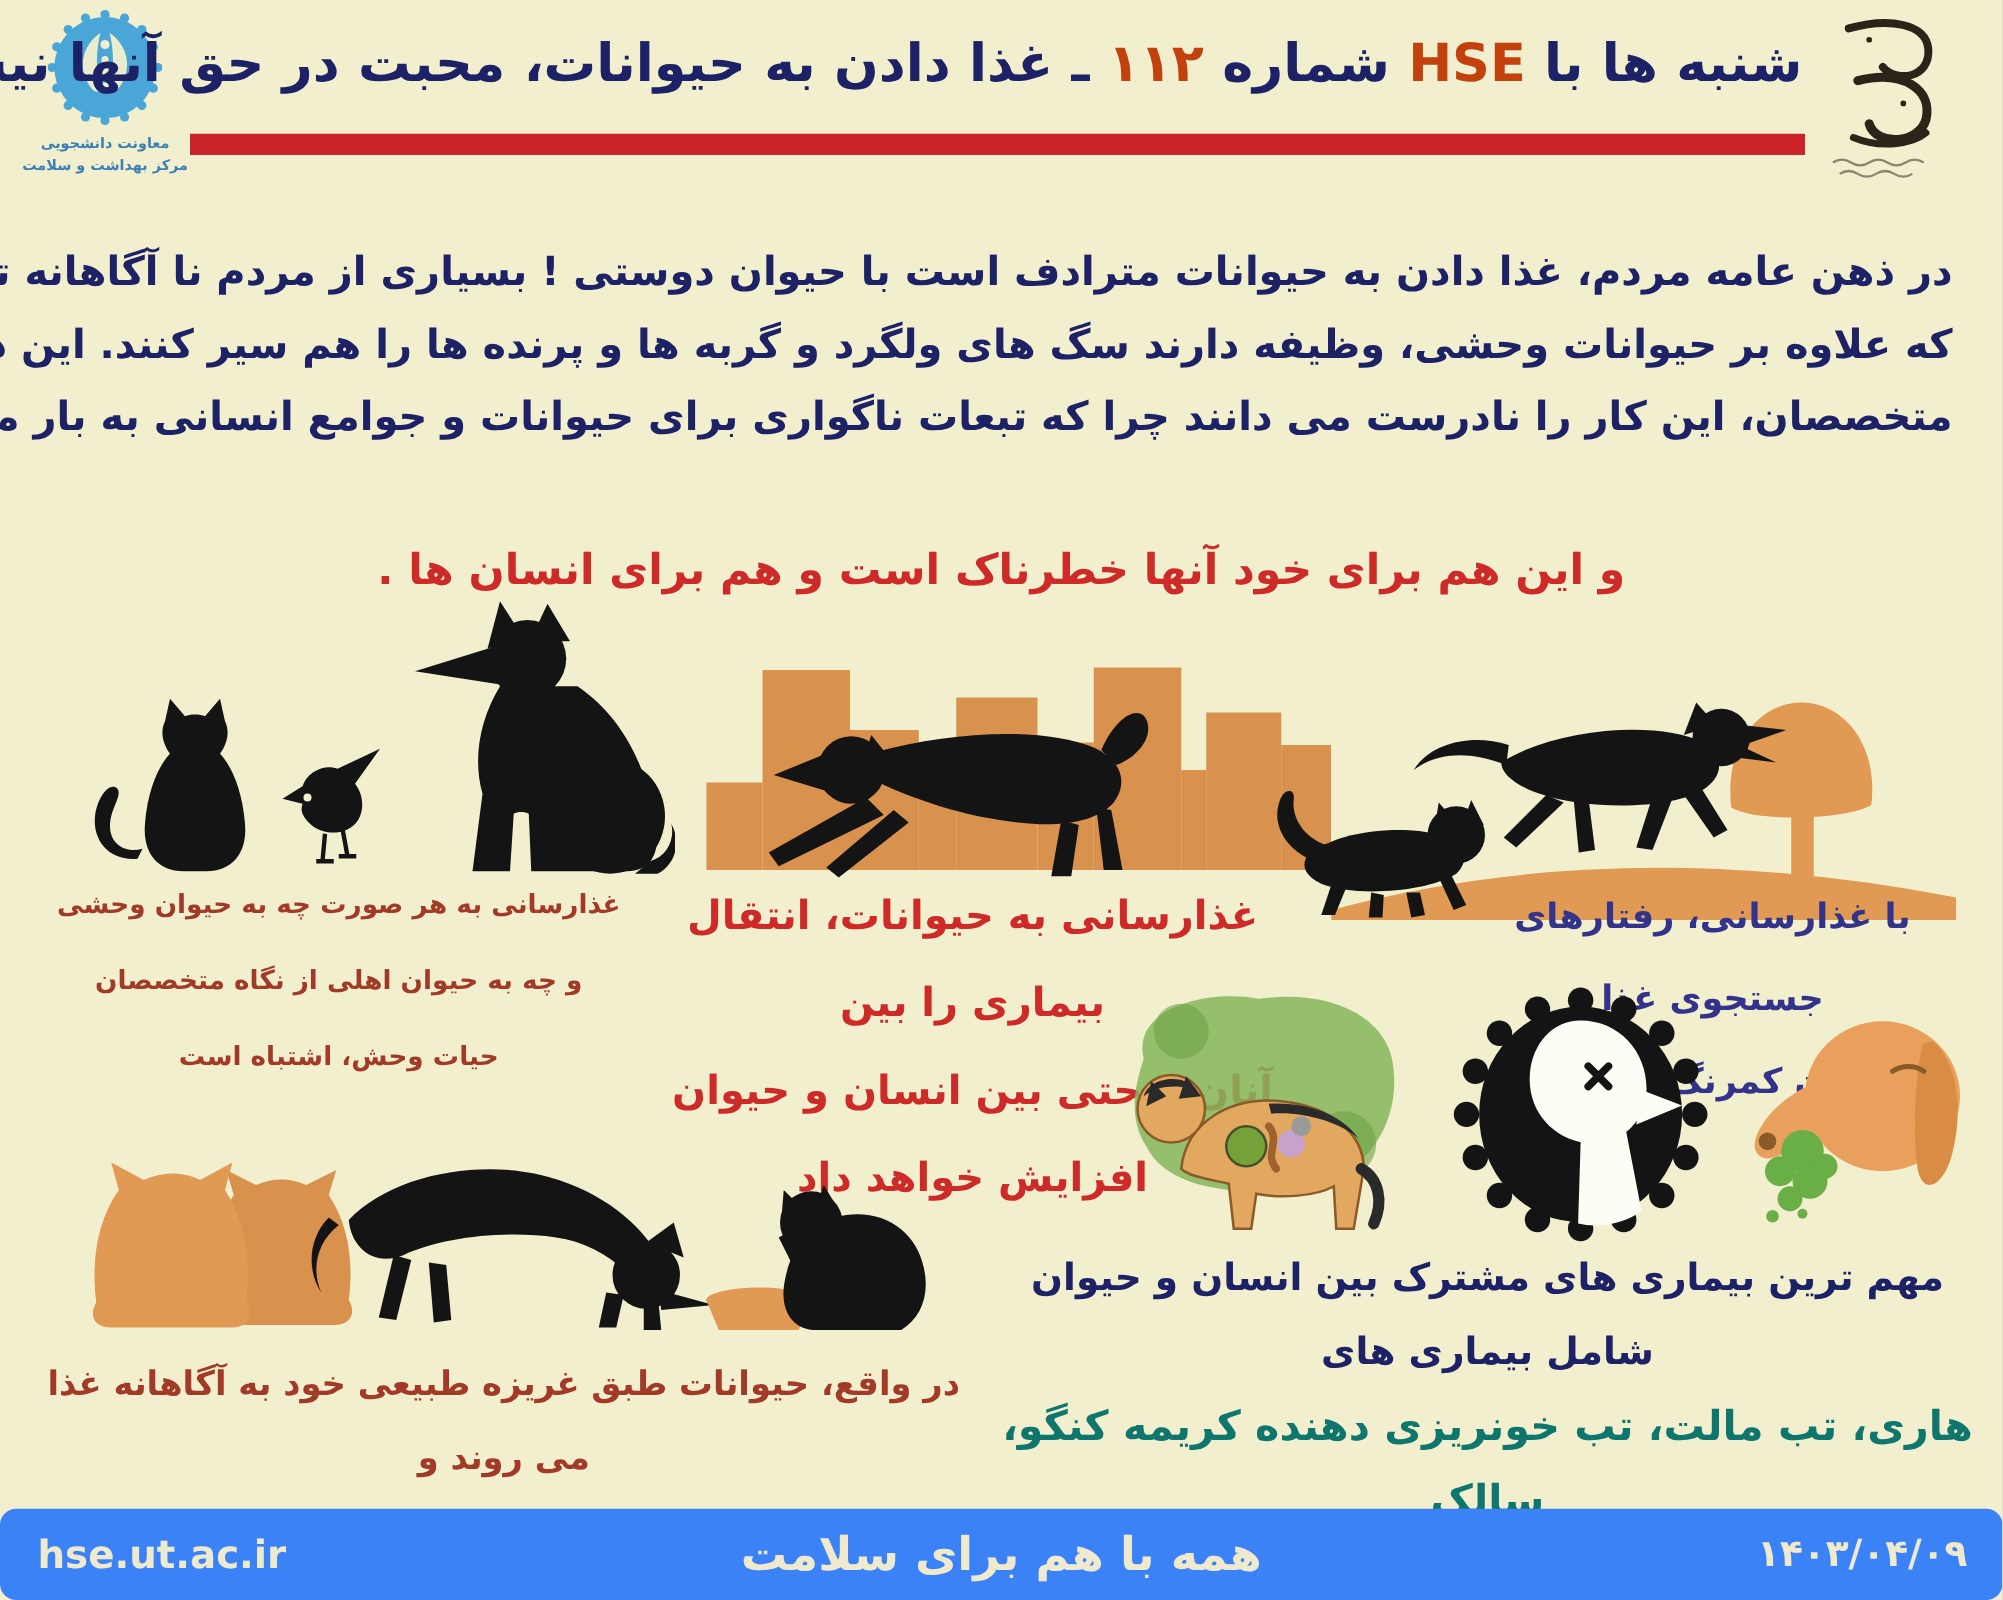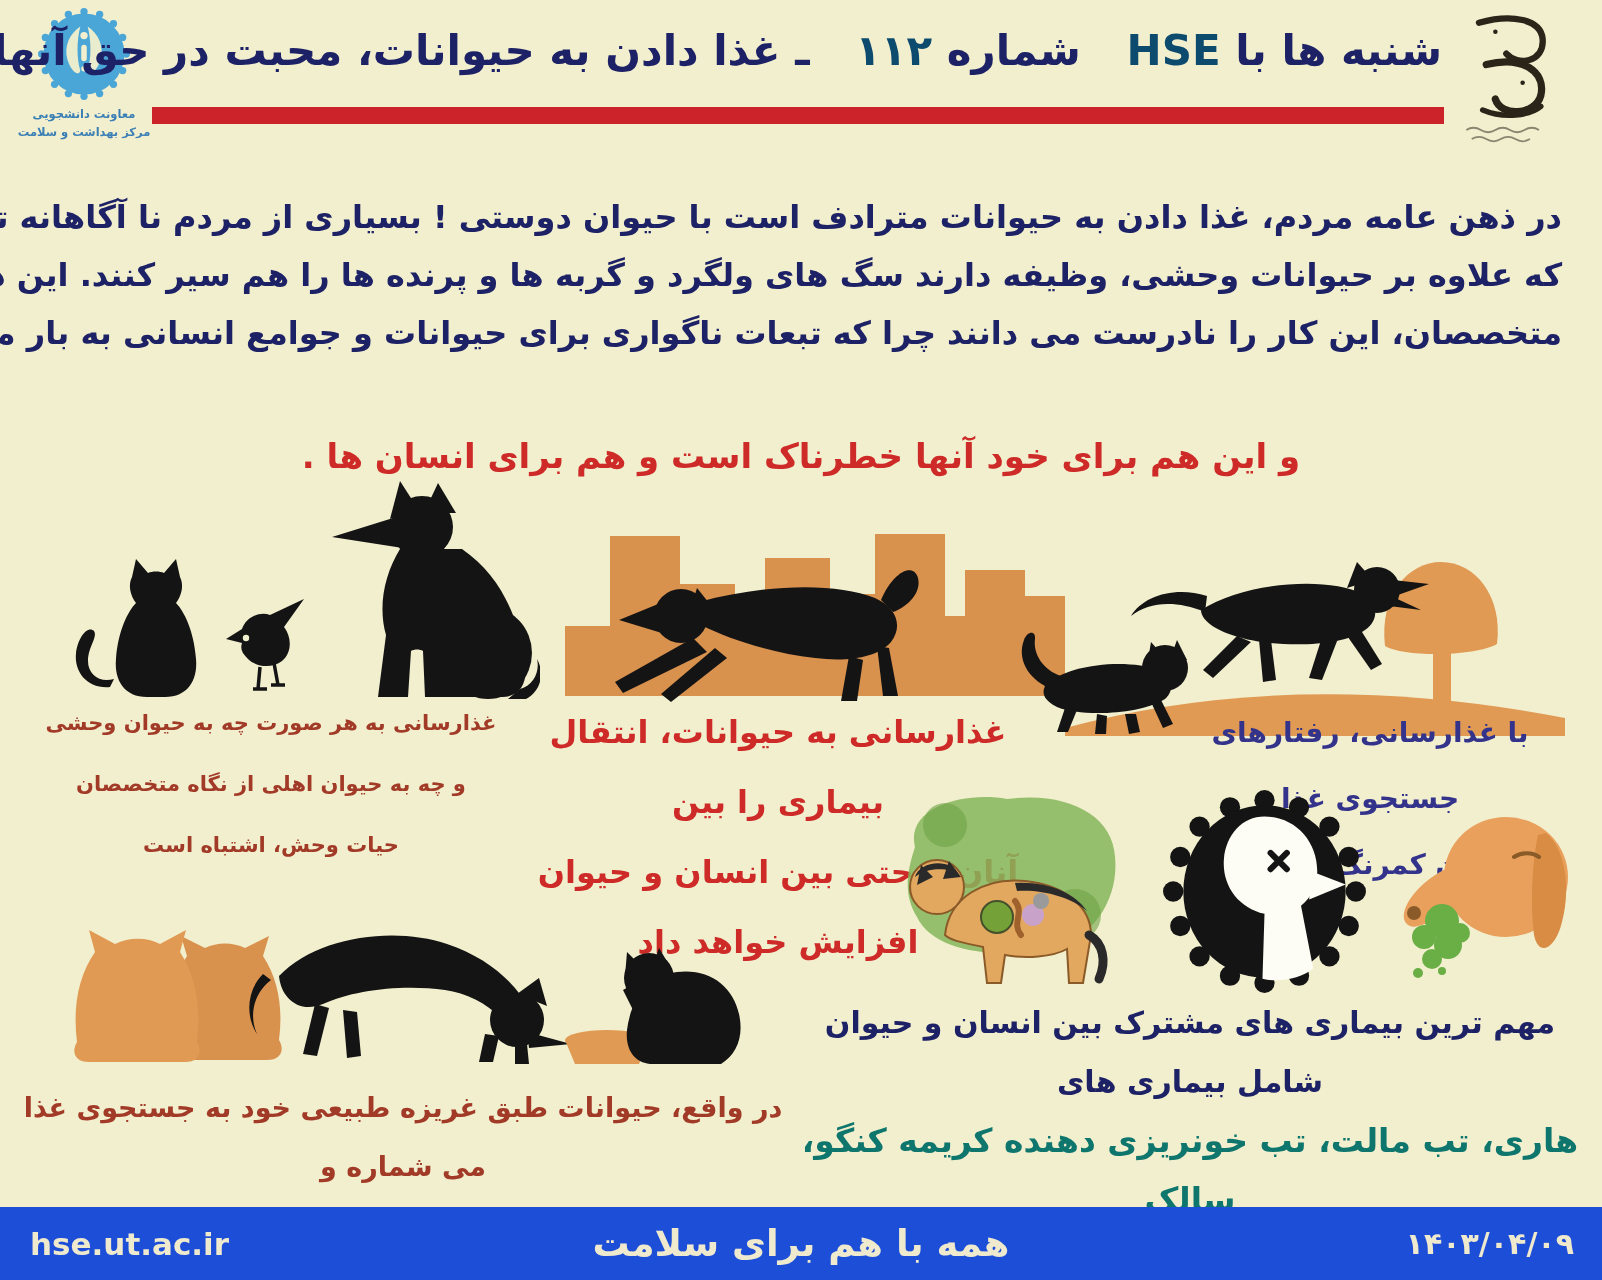--- a/index.html
+++ b/index.html
@@ -12,21 +12,21 @@
   
   .ut-logo-wrap{position:absolute;top:8px;left:14px;width:140px;text-align:center;}
   .ut-logo-wrap svg{display:block;margin:0 auto;}
   .logo-caption{font-size:11.5px;color:#3a7fb5;line-height:20px;margin-top:4px;}
   .callig-wrap{position:absolute;top:10px;right:38px;width:110px;text-align:center;}
   .main-title{
     position:absolute;top:26px;left:150px;right:160px;
     text-align:center;font-size:42px;color:#1d2166;white-space:nowrap;
     letter-spacing:0;
   }
-  .main-title .accent{color:#0c4a6e;margin-left:31px;}
+  .main-title .accent{color:#c2410c;}
   .red-bar{position:absolute;top:107px;left:152px;right:158px;height:17px;background:#cc2229;}
   
   .intro-red{position:absolute;left:90px;right:90px;text-align:center;color:#cd2a28;font-size:34px;}
   .intro-red.top{top:140px;}
   .intro-red.bottom{top:436px;}
   .intro-body{position:absolute;top:188px;left:40px;right:40px;text-align:center;color:#1d2166;font-size:32px;}
   .intro-body .bline{line-height:58px;white-space:nowrap;}
   
   .scene{position:absolute;}
   
@@ -37,22 +37,22 @@
   .cap-forage{top:700px;left:1160px;width:420px;color:#33338c;font-size:28px;line-height:66px;}
   .cap-chain{top:1078px;left:22px;width:762px;color:#a23a28;font-size:27px;line-height:59px;}
   .cap-zoo{top:993px;left:790px;width:800px;line-height:59px;}
   .cap-zoo .l1{color:#1d2166;font-size:30px;}
   .cap-zoo .l2{color:#0f766e;font-size:33px;}
   .cap-zoo .l3{font-size:33px;}
   .cap-zoo .l3 .r{color:#cd2a28;}
   .cap-zoo .l3 .n{color:#1d2166;}
   
   .footer{
-    position:absolute;left:0;right:0;bottom:0;height:73px;background:#1d4ed8;
-    color:#efe9cd;display:flex;align-items:center;
+    position:absolute;left:0;right:0;bottom:0;height:73px;background:#3b82f6;
+    color:#efe9cd;display:flex;align-items:center;border-radius:13px;
   }
   .footer .url{position:absolute;left:30px;font-size:31px;direction:ltr;}
   .footer .slogan{position:absolute;left:0;right:0;text-align:center;font-size:37px;}
   .footer .date{position:absolute;right:28px;font-size:30px;}
 </style>
 </head>
 <body>
 
 <div class="poster">
 
@@ -251,21 +251,21 @@
         <circle cx="584" cy="96" r="25"></circle>
         <polygon points="562,70 560,94 578,86"></polygon>
         <polygon points="594,66 586,88 606,86"></polygon>
         <polygon points="574,140 558,108 572,100 588,134"></polygon>
         <rect x="622" y="152" width="13" height="30"></rect>
       </g>
     </svg>
   </div>
 
   <div class="cap cap-chain" dir="rtl">
-    <span class="cline">در واقع، حیوانات طبق غریزه طبیعی خود به جستجوی غذا می شماره و</span>
+    <span class="cline">در واقع، حیوانات طبق غریزه طبیعی خود به آگاهانه غذا می روند و</span>
     <span class="cline">با غذارسانی از جانب انسان، آنها به موجوداتی وابسته تبدیل شده</span>
 
   </div>
 
   <div class="scene" style="top:785px;left:885px;">
     <svg width="238" height="208" viewBox="0 0 238 208">
       <path d="M30 62 C20 22 80 6 122 14 C182 6 228 30 230 72 C234 112 210 152 170 162 C120 174 50 170 32 132 C18 110 22 86 30 62 Z" fill="#85b65a" opacity="0.85"></path>
       <circle cx="60" cy="40" r="22" fill="#6ea246" opacity="0.6"></circle>
       <circle cx="190" cy="130" r="26" fill="#6ea246" opacity="0.6"></circle>
       <path d="M60 150 C64 112 100 92 140 96 C180 100 206 122 206 150 L198 198 L184 198 L182 164 C168 172 140 174 120 170 L116 198 L102 198 L98 162 C80 158 66 156 60 150 Z" fill="#e2a860" stroke="#8a5a28" stroke-width="2"></path>

